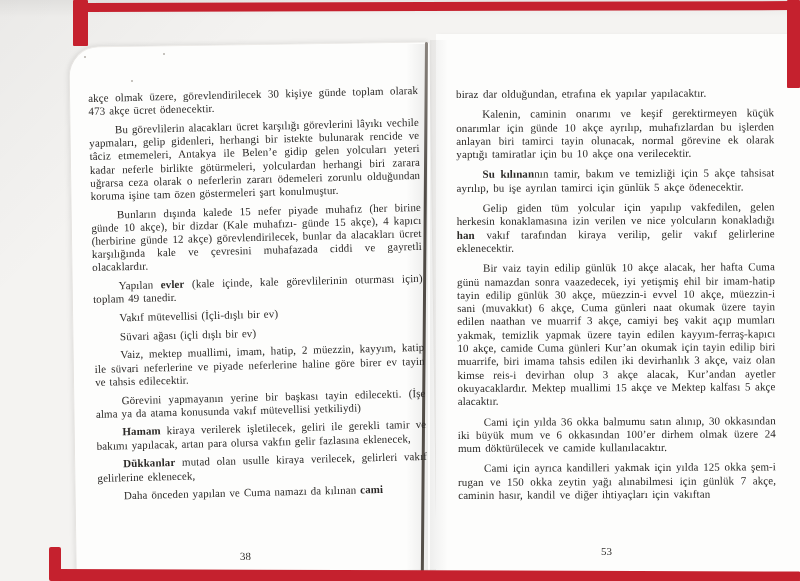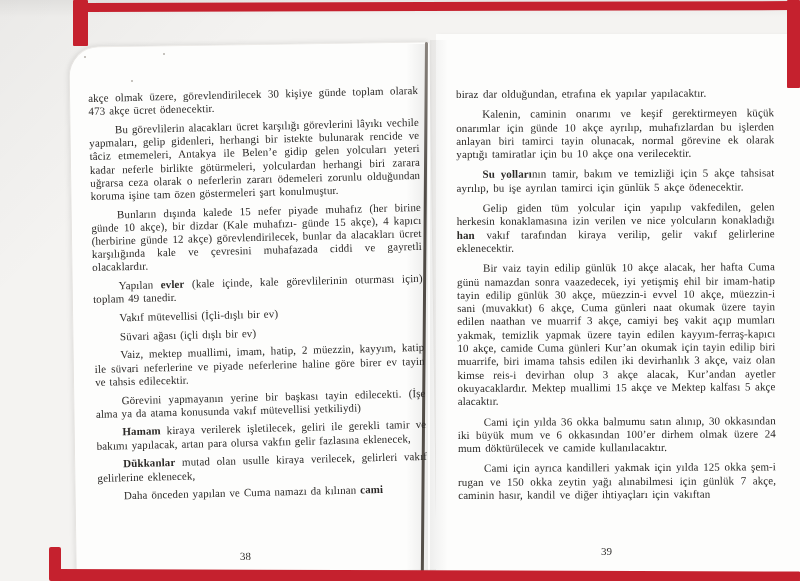--- a/index.html
+++ b/index.html
@@ -81,27 +81,27 @@
       <p class="para indent"><span class="">Görevini yapmayanın yerine bir başkası tayin edilecekti. (İşe alma ya da atama konusunda vakıf mütevellisi yetkiliydi)</span></p>
       <p class="para indent"><span class="b">Hamam</span><span class=""> kiraya verilerek işletilecek, geliri ile gerekli tamir ve bakımı yapılacak, artan para olursa vakfın gelir fazlasına eklenecek,</span></p>
       <p class="para indent"><span class="b">Dükkanlar</span><span class=""> mutad olan usulle kiraya verilecek, gelirleri vakıf gelirlerine eklenecek,</span></p>
       <p class="para indent"><span class="">Daha önceden yapılan ve Cuma namazı da kılınan </span><span class="b">cami</span></p>
     </div>
   <span class="page-number page-number-left">38</span>
 
   <div class="page-text page-text-right">
       <p class="para"><span class="">biraz dar olduğundan, etrafına ek yapılar yapılacaktır.</span></p>
       <p class="para indent"><span class="">Kalenin, caminin onarımı ve keşif gerektirmeyen küçük onarımlar için günde 10 akçe ayrılıp, muhafızlardan bu işlerden anlayan biri tamirci tayin olunacak, normal görevine ek olarak yaptığı tamiratlar için bu 10 akçe ona verilecektir.</span></p>
-      <p class="para indent"><span class="b">Su yolları</span><span class="">nın tamir, bakım ve temizliği için 5 akçe tahsisat ayrılıp, bu işe ayrılan tamirci için günlük 5 akçe ödenecektir.</span></p>
+      <p class="para indent"><span class="b">Su kılınan</span><span class="">nın tamir, bakım ve temizliği için 5 akçe tahsisat ayrılıp, bu işe ayrılan tamirci için günlük 5 akçe ödenecektir.</span></p>
       <p class="para indent"><span class="">Gelip giden tüm yolcular için yapılıp vakfedilen, gelen herkesin konaklamasına izin verilen ve nice yolcuların konakladığı </span><span class="b">han</span><span class=""> vakıf tarafından kiraya verilip, gelir vakıf gelirlerine eklenecektir.</span></p>
       <p class="para indent"><span class="">Bir vaiz tayin edilip günlük 10 akçe alacak, her hafta Cuma günü namazdan sonra vaazedecek, iyi yetişmiş ehil bir imam-hatip tayin edilip günlük 30 akçe, müezzin-i evvel 10 akçe, müezzin-i sani (muvakkıt) 6 akçe, Cuma günleri naat okumak üzere tayin edilen naathan ve muarrif 3 akçe, camiyi beş vakit açıp mumları yakmak, temizlik yapmak üzere tayin edilen kayyım-ferraş-kapıcı 10 akçe, camide Cuma günleri Kur’an okumak için tayin edilip biri muarrife, biri imama tahsis edilen iki devirhanlık 3 akçe, vaiz olan kimse reis-i devirhan olup 3 akçe alacak, Kur’andan ayetler okuyacaklardır. Mektep muallimi 15 akçe ve Mektep kalfası 5 akçe alacaktır.</span></p>
       <p class="para indent"><span class="">Cami için yılda 36 okka balmumu satın alınıp, 30 okkasından iki büyük mum ve 6 okkasından 100’er dirhem olmak üzere 24 mum döktürülecek ve camide kullanılacaktır.</span></p>
       <p class="para indent"><span class="">Cami için ayrıca kandilleri yakmak için yılda 125 okka şem-i rugan ve 150 okka zeytin yağı alınabilmesi için günlük 7 akçe, caminin hasır, kandil ve diğer ihtiyaçları için vakıftan</span></p>
     </div>
-  <span class="page-number page-number-right">39</span>
+  <span class="page-number page-number-right">53</span>
 
   <div class="redmark red-top"></div>
   <div class="redmark red-left"></div>
   <div class="redmark red-right"></div>
   <div class="redmark red-bottom"></div>
   <div class="redmark red-bottom-left"></div>
 
 </div>
 
 </body></html>

